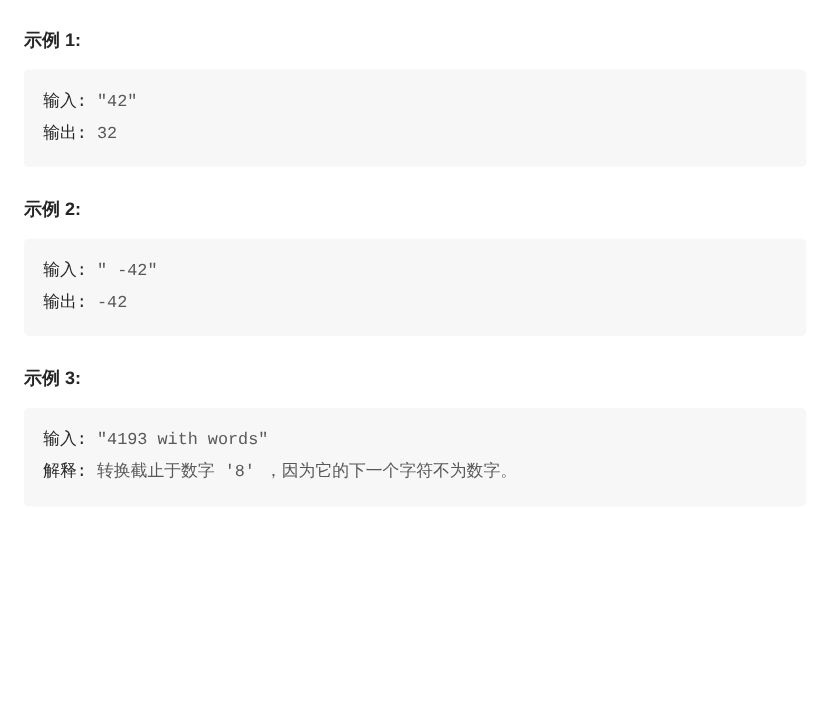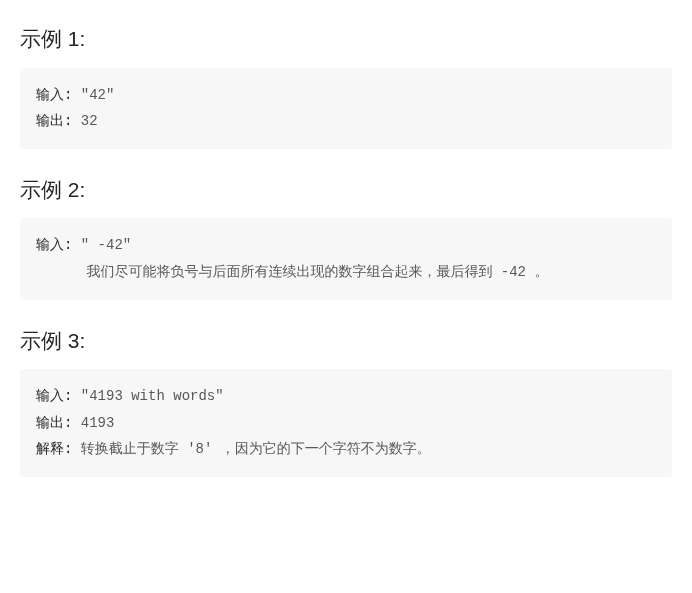--- a/index.html
+++ b/index.html
@@ -10,23 +10,23 @@
   body {
     font-family: -apple-system, BlinkMacSystemFont, "Segoe UI", "PingFang SC", "Microsoft YaHei", sans-serif;
     background: #ffffff;
     color: #262626;
     padding: 16px 20px;
     width: 692px;
     font-size: 14px;
     line-height: 1.6;
   }
   .example-heading {
-    font-weight: 400;
+    font-weight: 700;
     color: #262626;
-    font-size: 21px;
+    font-size: 15px;
     margin-bottom: 12px;
     margin-top: 6px;
   }
   .code-block {
     background: #f7f7f7;
     border-radius: 4px;
     padding: 14px 16px;
     margin-bottom: 24px;
     font-family: "SFMono-Regular", Consolas, "Liberation Mono", Menlo, monospace;
     font-size: 14px;
@@ -60,28 +60,25 @@
     <span class="label">输出: </span><span class="value">32</span>
   </div>
 </div>
 
 <div class="example-heading">示例 2:</div>
 <div class="code-block">
   <div>
     <span class="label">输入: </span><span class="value mono-inline">"   -42"</span>
   </div>
   <div>
-    <span class="explain-indent value">我们尽可能将负号与后面所有连续出现的数字组合起来，最后得到 -42 。</span>
+    <span class="label">输出: </span><span class="value">-42</span>
   </div>
 </div>
 
 <div class="example-heading">示例 3:</div>
 <div class="code-block" style="margin-bottom:0;">
   <div>
     <span class="label">输入: </span><span class="value">"4193 with words"</span>
   </div>
   <div>
-    <span class="label">输出: </span><span class="value">4193</span>
-  </div>
-  <div>
     <span class="label">解释: </span><span class="value">转换截止于数字 '8' ，因为它的下一个字符不为数字。</span>
   </div>
 </div>
 
 </body></html>

